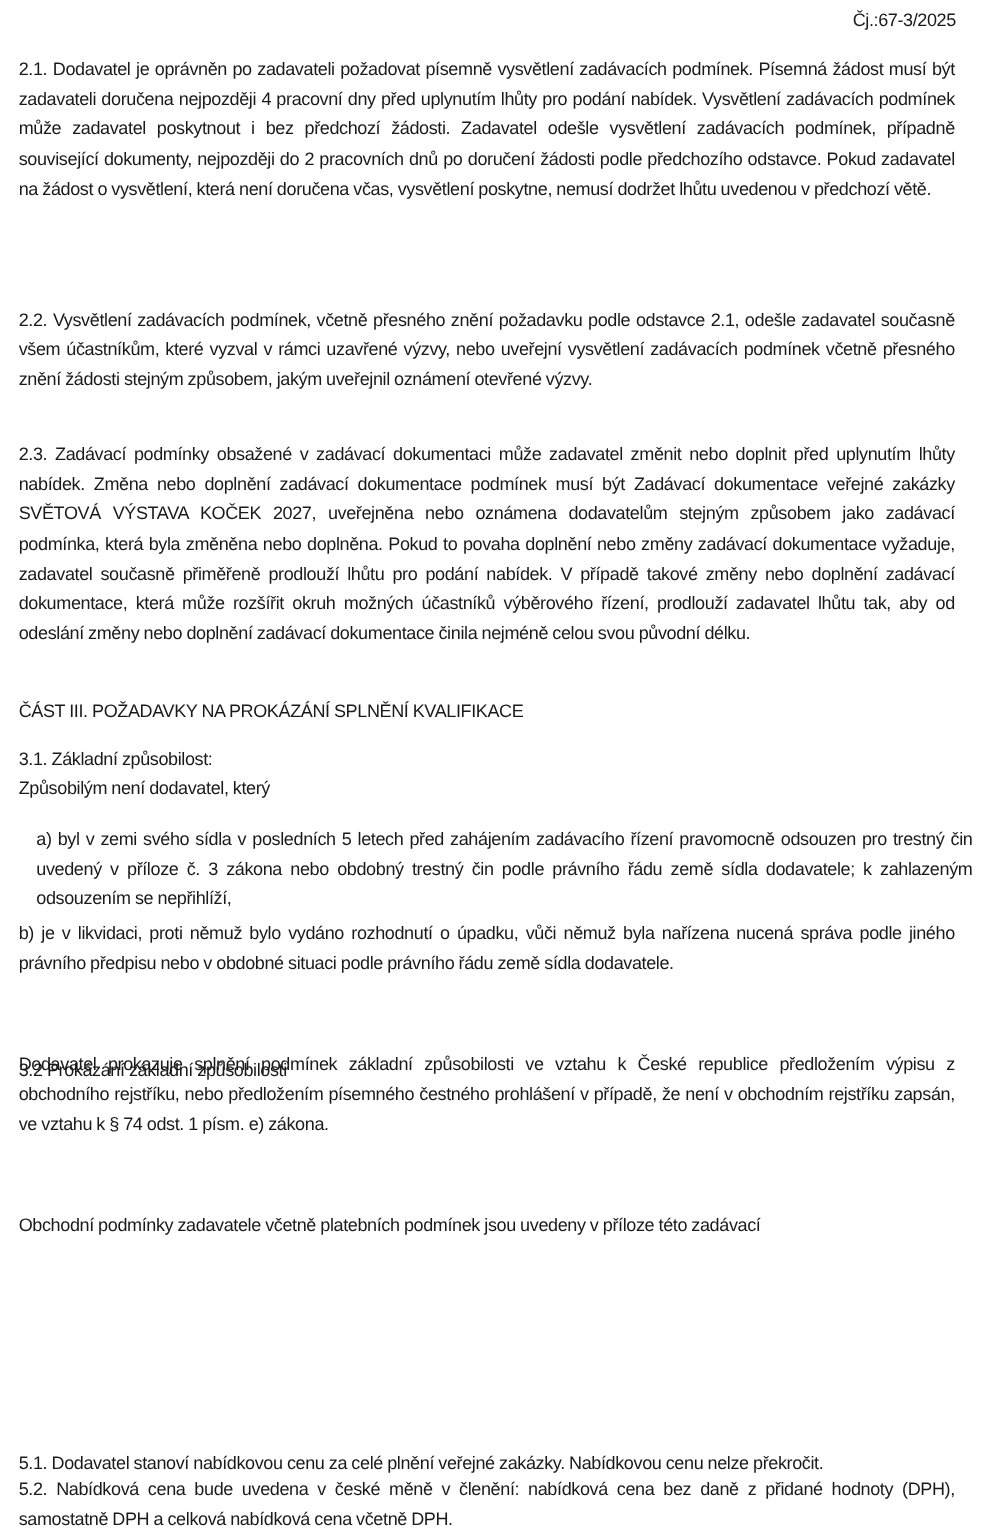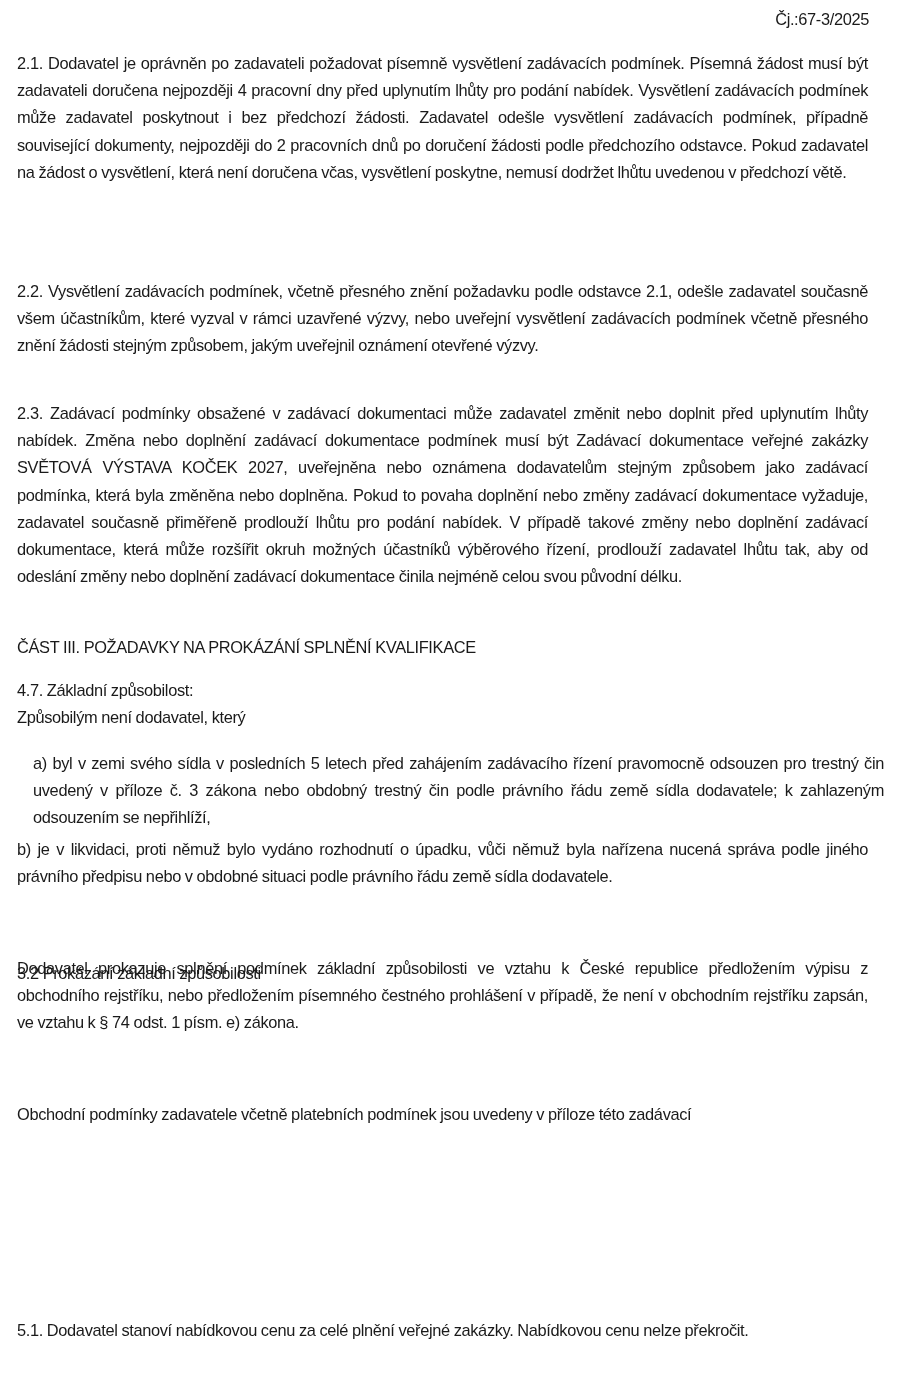--- a/index.html
+++ b/index.html
@@ -53,31 +53,32 @@
   <div class="ref">Čj.:67-3/2025</div>
 
   <p class="block" style="top:50px;margin:0;">2.1. Dodavatel je oprávněn po zadavateli požadovat písemně vysvětlení zadávacích podmínek. Písemná žádost musí být zadavateli doručena nejpozději 4 pracovní dny před uplynutím lhůty pro podání nabídek. Vysvětlení zadávacích podmínek může zadavatel poskytnout i bez předchozí žádosti. Zadavatel odešle vysvětlení zadávacích podmínek, případně související dokumenty, nejpozději do 2 pracovních dnů po doručení žádosti podle předchozího odstavce. Pokud zadavatel na žádost o vysvětlení, která není doručena včas, vysvětlení poskytne, nemusí dodržet lhůtu uvedenou v předchozí větě.</p>
 
   <p class="block" style="top:278px;margin:0;">2.2. Vysvětlení zadávacích podmínek, včetně přesného znění požadavku podle odstavce 2.1, odešle zadavatel současně všem účastníkům, které vyzval v rámci uzavřené výzvy, nebo uveřejní vysvětlení zadávacích podmínek včetně přesného znění žádosti stejným způsobem, jakým uveřejnil oznámení otevřené výzvy.</p>
 
   <p class="block" style="top:400px;margin:0;">2.3. Zadávací podmínky obsažené v zadávací dokumentaci může zadavatel změnit nebo doplnit před uplynutím lhůty nabídek. Změna nebo doplnění zadávací dokumentace podmínek musí být Zadávací dokumentace veřejné zakázky SVĚTOVÁ VÝSTAVA KOČEK 2027, uveřejněna nebo oznámena dodavatelům stejným způsobem jako zadávací podmínka, která byla změněna nebo doplněna. Pokud to povaha doplnění nebo změny zadávací dokumentace vyžaduje, zadavatel současně přiměřeně prodlouží lhůtu pro podání nabídek. V případě takové změny nebo doplnění zadávací dokumentace, která může rozšířit okruh možných účastníků výběrového řízení, prodlouží zadavatel lhůtu tak, aby od odeslání změny nebo doplnění zadávací dokumentace činila nejméně celou svou původní délku.</p>
 
   <div class="heading" style="top:634px;">ČÁST III. POŽADAVKY NA PROKÁZÁNÍ SPLNĚNÍ KVALIFIKACE</div>
 
-  <div class="block left" style="top:677px;">4.7. Základní způsobilost:</div>
+  <div class="block left" style="top:677px;">3.1. Základní způsobilost:</div>
   <div class="block left" style="top:704px;">Způsobilým není dodavatel, který</div>
 
   <p class="block" style="top:734px;margin:16px;">a) byl v zemi svého sídla v posledních 5 letech před zahájením zadávacího řízení pravomocně odsouzen pro trestný čin uvedený v příloze č. 3 zákona nebo obdobný trestný čin podle právního řádu země sídla dodavatele; k zahlazeným odsouzením se nepřihlíží,</p>
 
   <p class="block" style="top:836px;margin:0;">b) je v likvidaci, proti němuž bylo vydáno rozhodnutí o úpadku, vůči němuž byla nařízena nucená správa podle jiného právního předpisu nebo v obdobné situaci podle právního řádu země sídla dodavatele.</p>
 
   <div class="block left" style="top:912px;margin-top:48px;">3.2 Prokázání základní způsobilosti</div>
 
   <p class="block" style="top:955px;margin:0;">Dodavatel prokazuje splnění podmínek základní způsobilosti ve vztahu k České republice předložením výpisu z obchodního rejstříku, nebo předložením písemného čestného prohlášení v případě, že není v obchodním rejstříku zapsán, ve vztahu k § 74 odst. 1 písm. e) zákona.</p>
 
 
   <div class="block left" style="top:1101px;">Obchodní podmínky zadavatele včetně platebních podmínek jsou uvedeny v příloze této zadávací</div>
 
 
   <p class="block" style="top:1317px;margin:0;">5.1. Dodavatel stanoví nabídkovou cenu za celé plnění veřejné zakázky. Nabídkovou cenu nelze překročit.</p>
 
+  <p class="block" style="top:1341px;margin:0;">5.2. Nabídková cena bude uvedena v české měně v členění: nabídková cena bez daně z přidané hodnoty (DPH), samostatně DPH a celková nabídková cena včetně DPH.</p>
 
 </div>
 
 </body></html>

